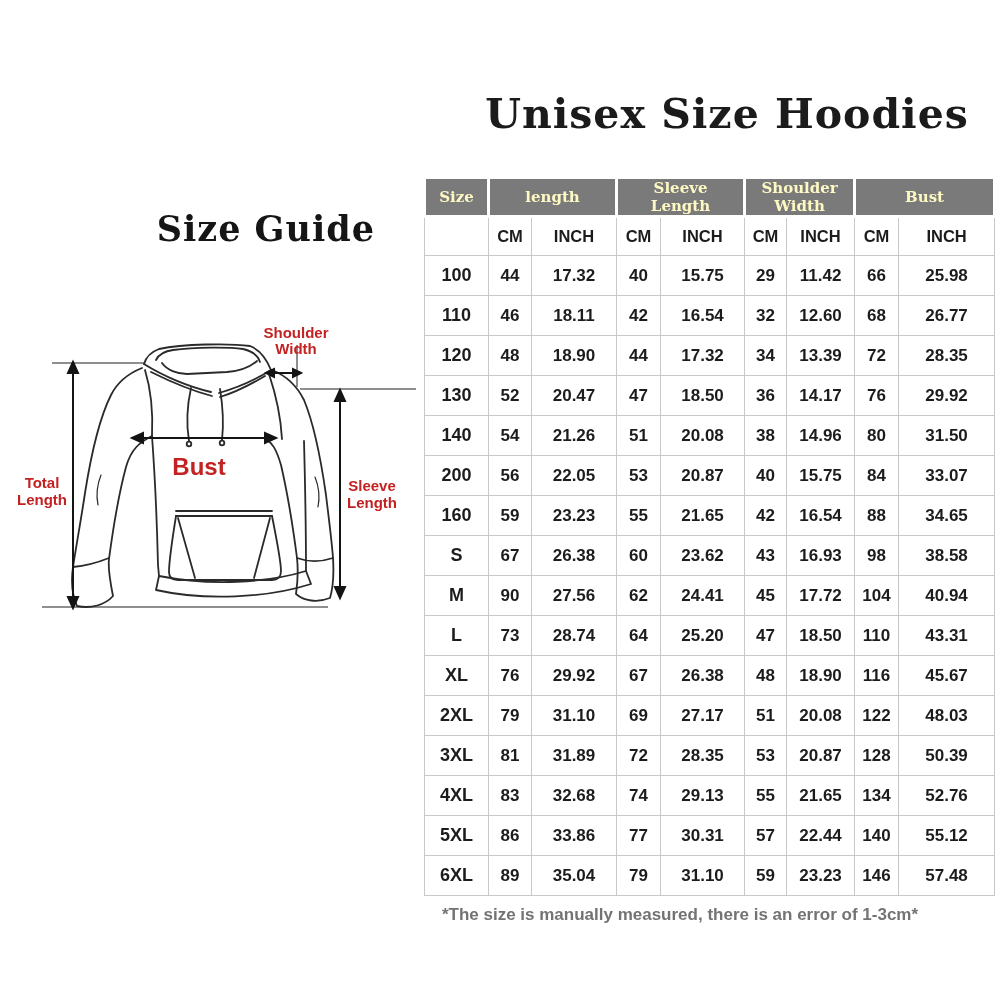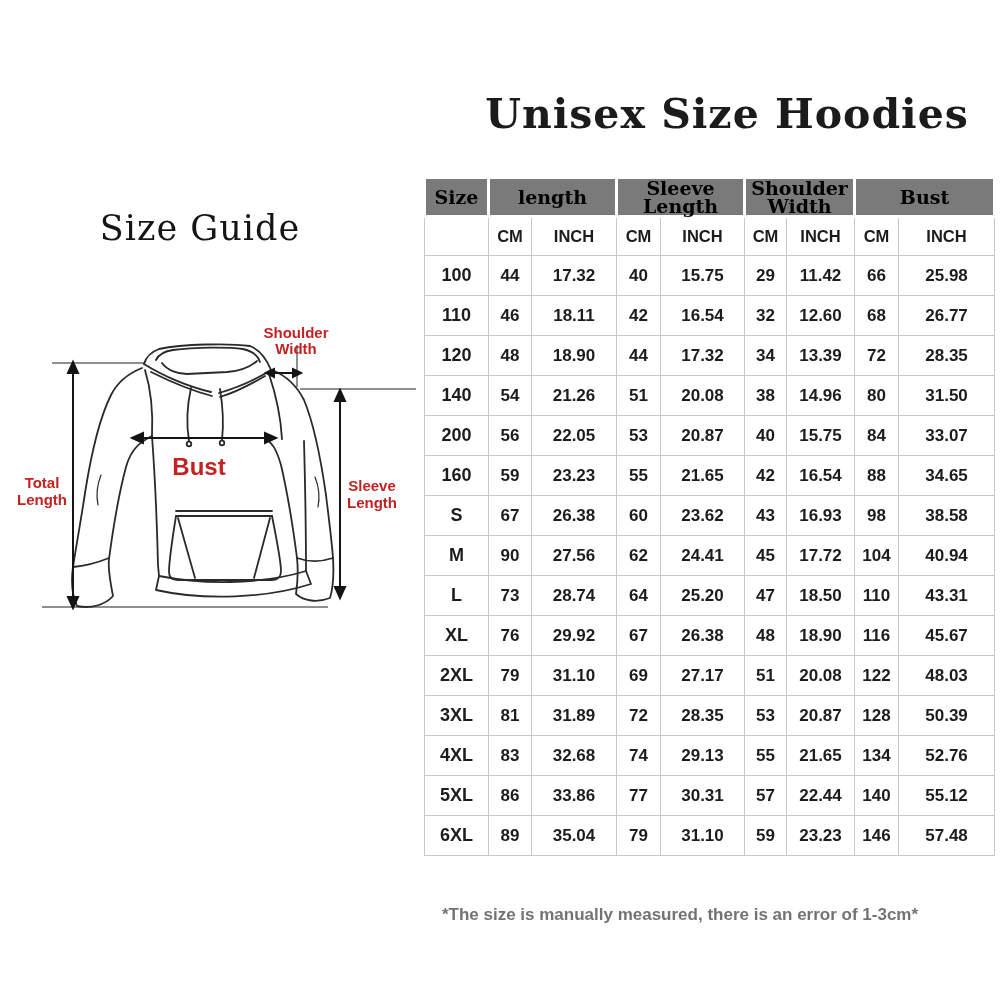--- a/index.html
+++ b/index.html
@@ -7,35 +7,35 @@
     position: relative; width: 1000px; height: 1000px; background: #ffffff;
     font-family: "Liberation Sans", sans-serif; overflow: hidden;
   }
   .main-title {
     position: absolute; left: 442px; top: 90px; width: 570px;
     text-align: center; font-family: "DejaVu Serif", serif; font-weight: bold;
     font-size: 41px; letter-spacing: 1px; color: #1b1b1b; white-space: nowrap;
   }
   .size-guide-title {
     position: absolute; left: 25px; top: 208px; width: 350px;
-    text-align: center; font-family: "DejaVu Serif", serif; font-weight: normal;
+    text-align: right; font-family: "DejaVu Serif", serif; font-weight: bold;
     font-size: 35px; letter-spacing: 1px; color: #151515; white-space: nowrap;
   }
   .diagram { position: absolute; left: 15px; top: 315px; width: 405px; height: 335px; }
   .red-label { fill: var(--label-red, #c32222); }
 
   table.size-table {
     position: absolute; left: 423px; top: 176px; width: 570px;
     border-collapse: collapse; table-layout: fixed; color: #1c1c1c;
   }
   table.size-table th, table.size-table td { padding: 0; text-align: center; vertical-align: middle; }
   tr.group-row { height: 37px; }
   th.group {
-    background: var(--header-bg, #7a7a7a); color: #000000;
-    font-family: "DejaVu Serif", serif; font-weight: bold; font-size: 19px;
+    background: var(--header-bg, #7a7a7a); color: #fef9c3;
+    font-family: "DejaVu Serif", serif; font-weight: bold; font-size: 15px;
     line-height: 18px; white-space: pre-line; border: 3px solid #ffffff;
   }
   tr.unit-row { height: 39px; }
   th.unit {
     font-family: "Liberation Sans", sans-serif; font-weight: bold; font-size: 16.5px;
     border: 1px solid var(--grid, #c8c8c8); background: #ffffff;
   }
   tbody tr { height: 40px; }
   tbody td {
     border: 1px solid var(--grid, #c8c8c8); background: #ffffff;
@@ -201,20 +201,31 @@
           <td>48</td>
           <td>18.90</td>
           <td>44</td>
           <td>17.32</td>
           <td>34</td>
           <td>13.39</td>
           <td>72</td>
           <td>28.35</td>
         </tr>
         <tr>
+          <td class="size">130</td>
+          <td>52</td>
+          <td>20.47</td>
+          <td>47</td>
+          <td>18.50</td>
+          <td>36</td>
+          <td>14.17</td>
+          <td>76</td>
+          <td>29.92</td>
+        </tr>
+        <tr>
           <td class="size">140</td>
           <td>54</td>
           <td>21.26</td>
           <td>51</td>
           <td>20.08</td>
           <td>38</td>
           <td>14.96</td>
           <td>80</td>
           <td>31.50</td>
         </tr>

